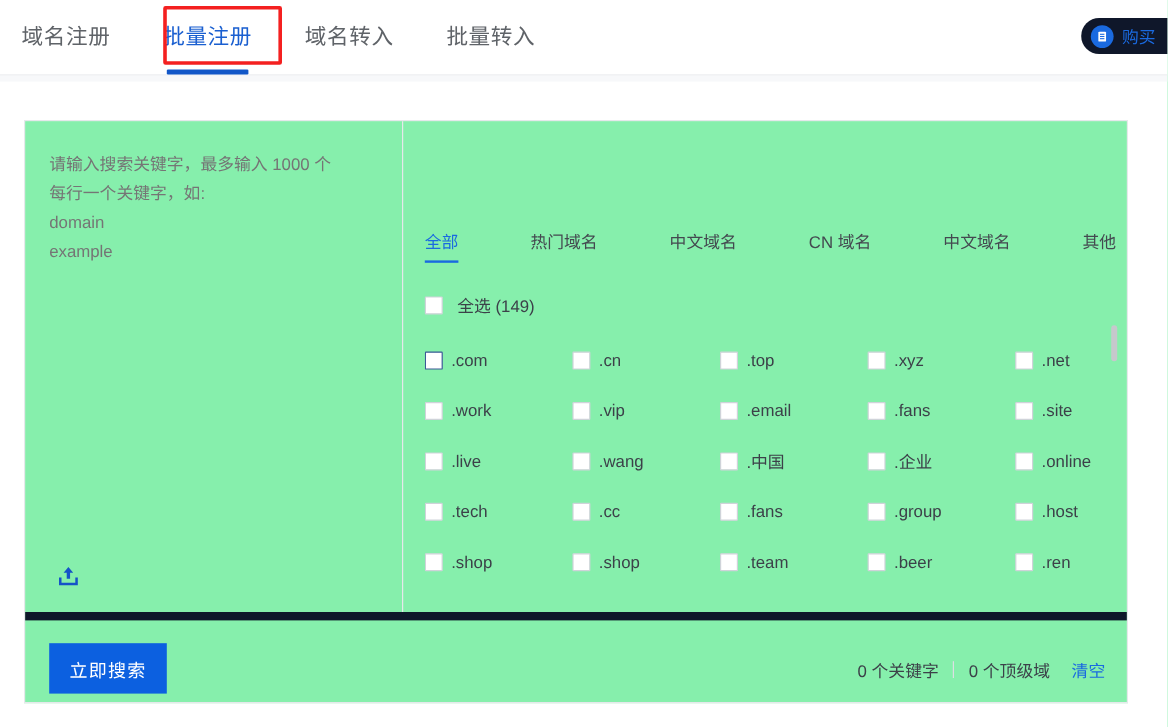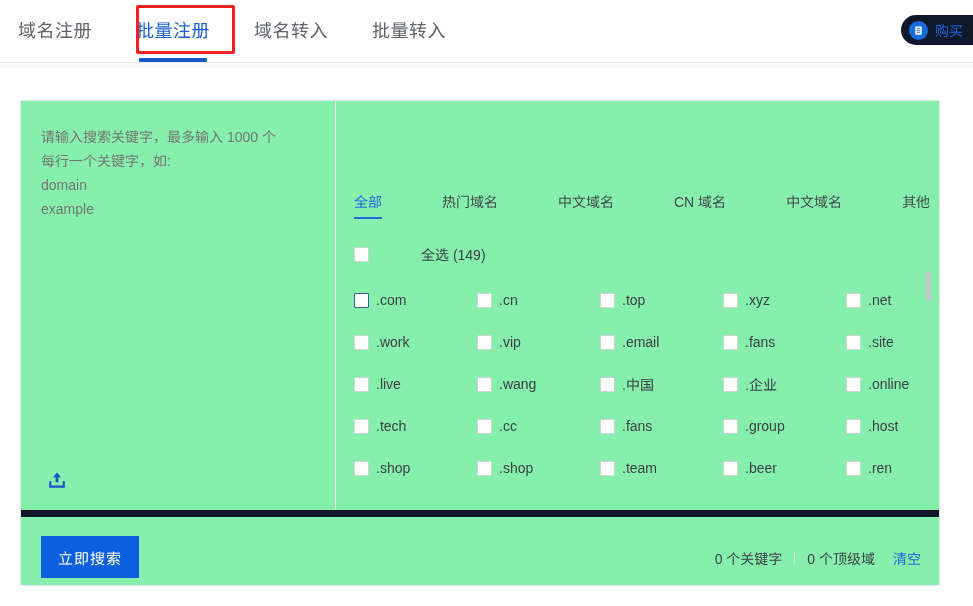--- a/index.html
+++ b/index.html
@@ -237,21 +237,20 @@
     padding-bottom: 8px;
   }
 
   #select-all-row {
     position: absolute;
     left: 18px;
     top: 143px;
     display: flex;
     align-items: center;
     cursor: pointer;
-    gap: 40px;
   }
   #select-all-label {
     font-size: 14px;
     color: #3c4149;
     margin-left: 12px;
   }
 
   #tld-grid-wrap {
     position: absolute;
     left: 18px;

